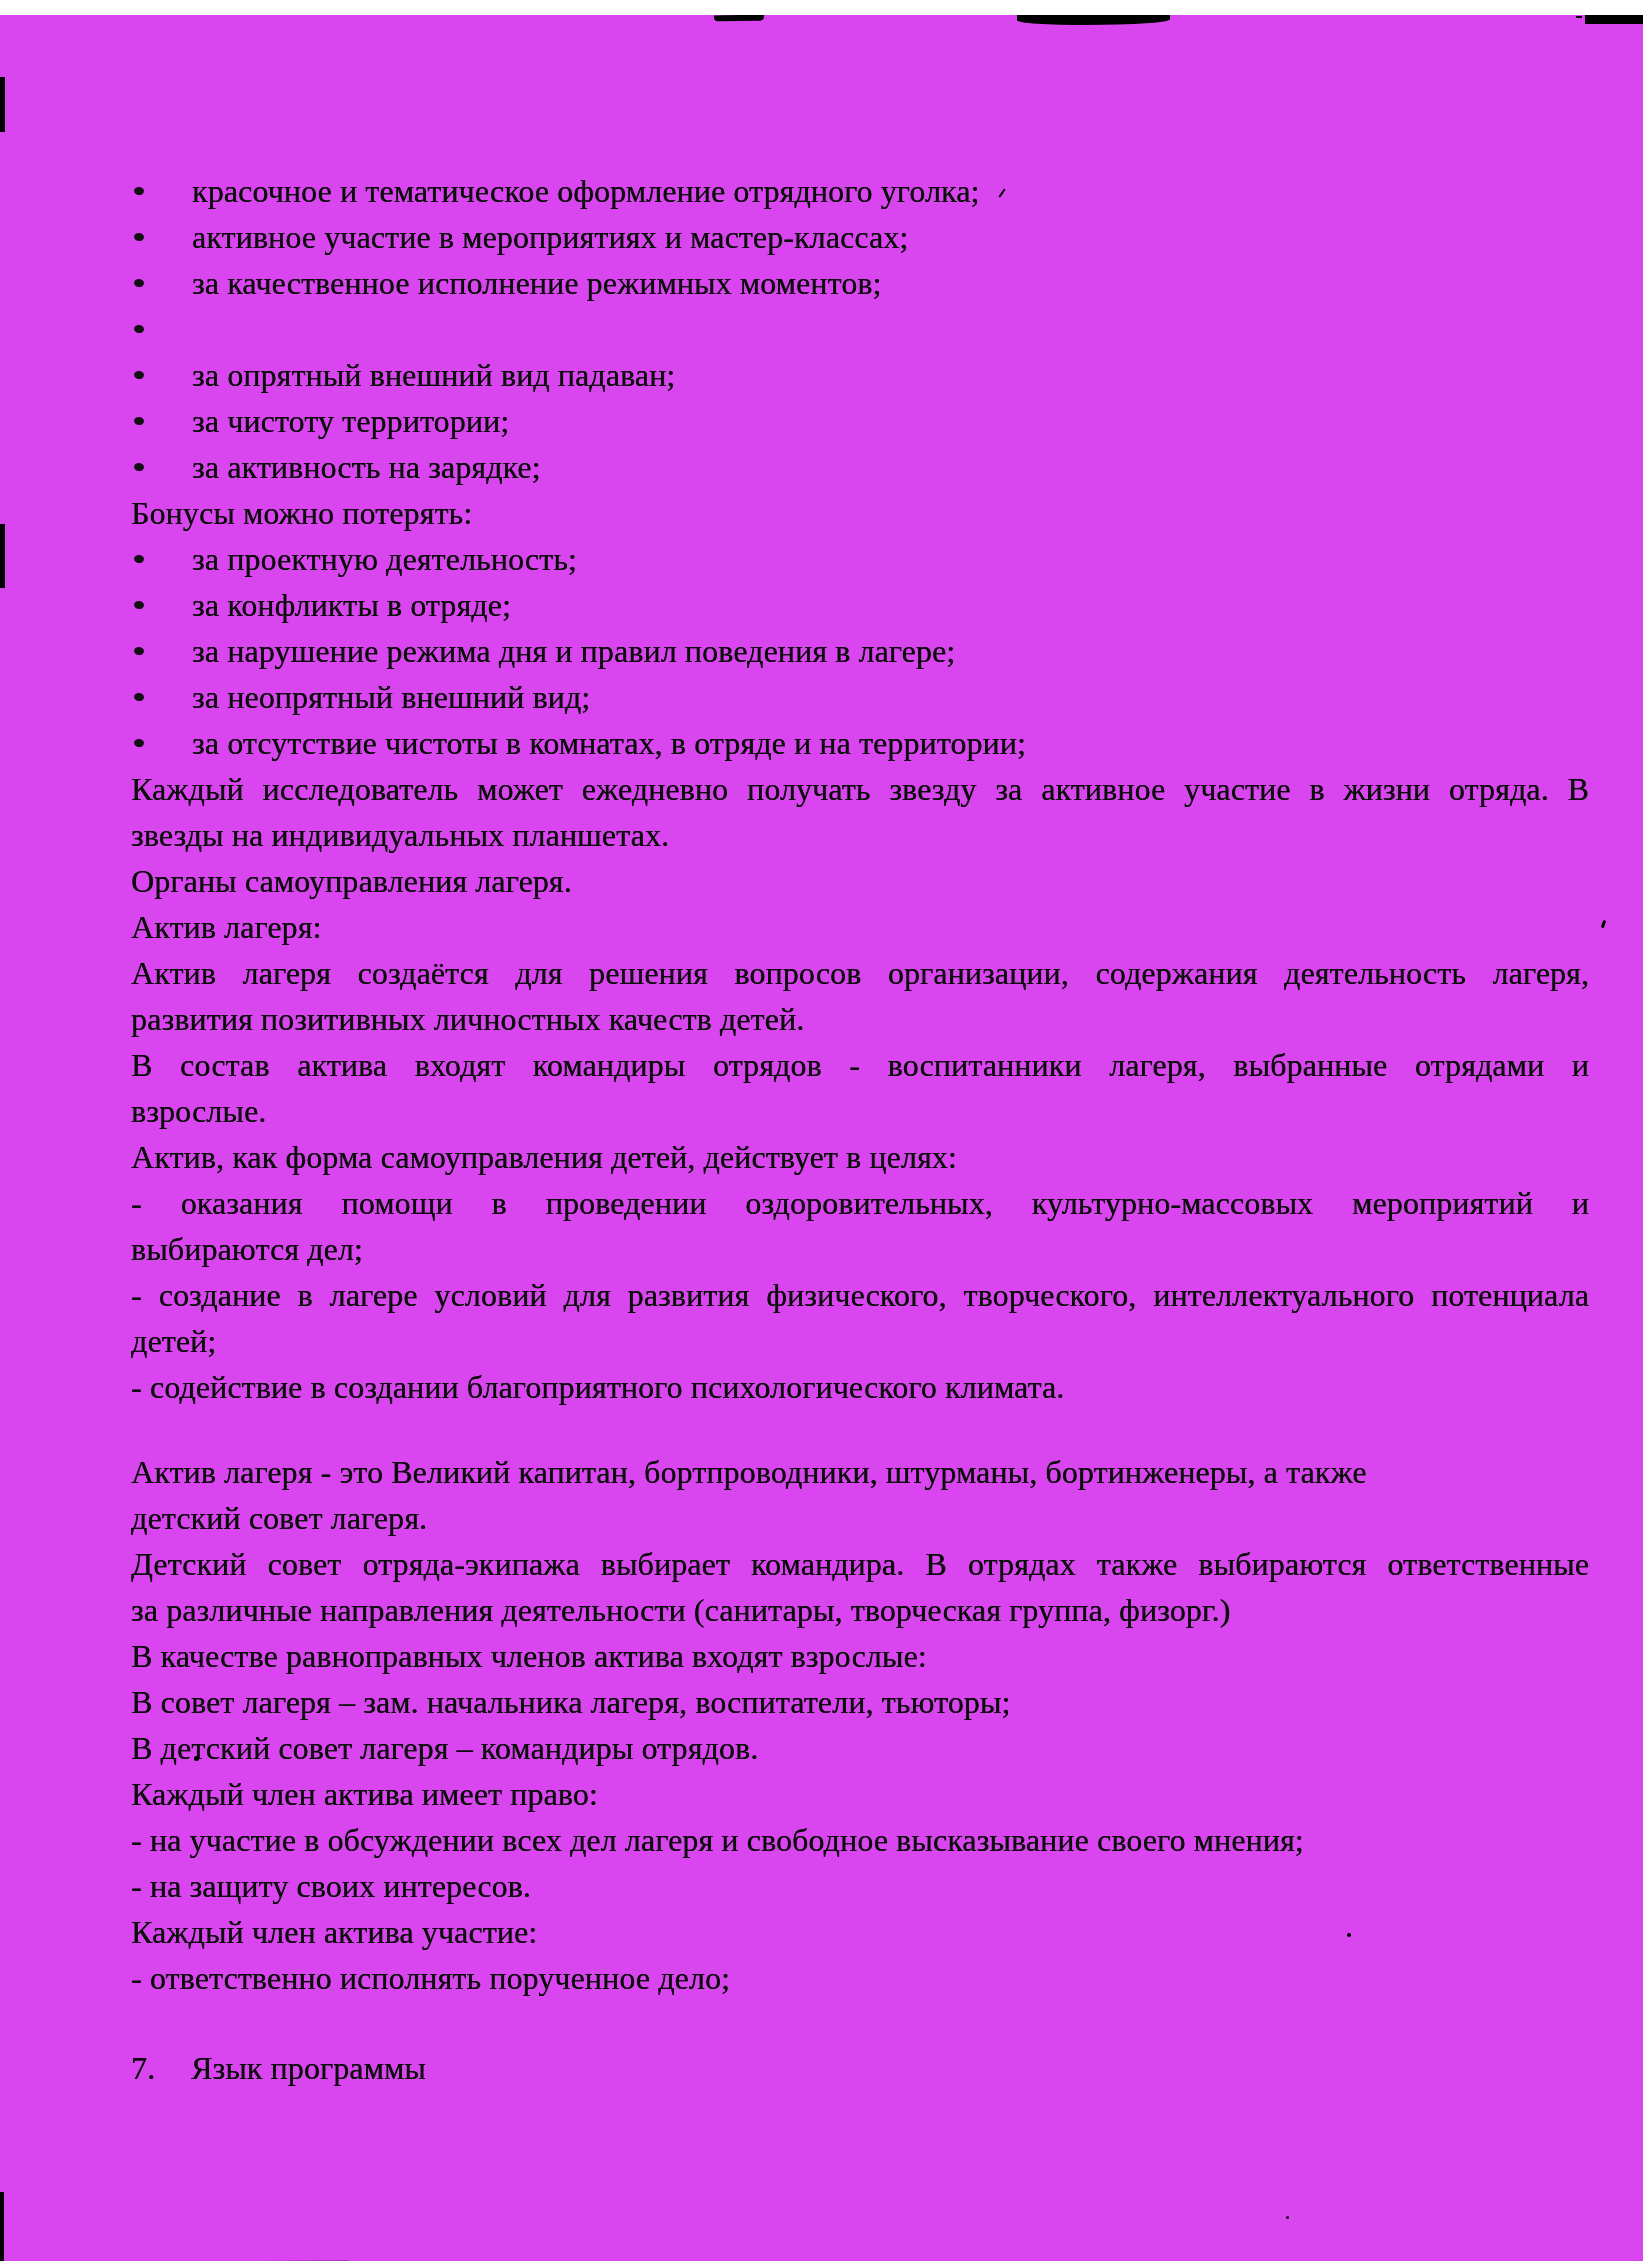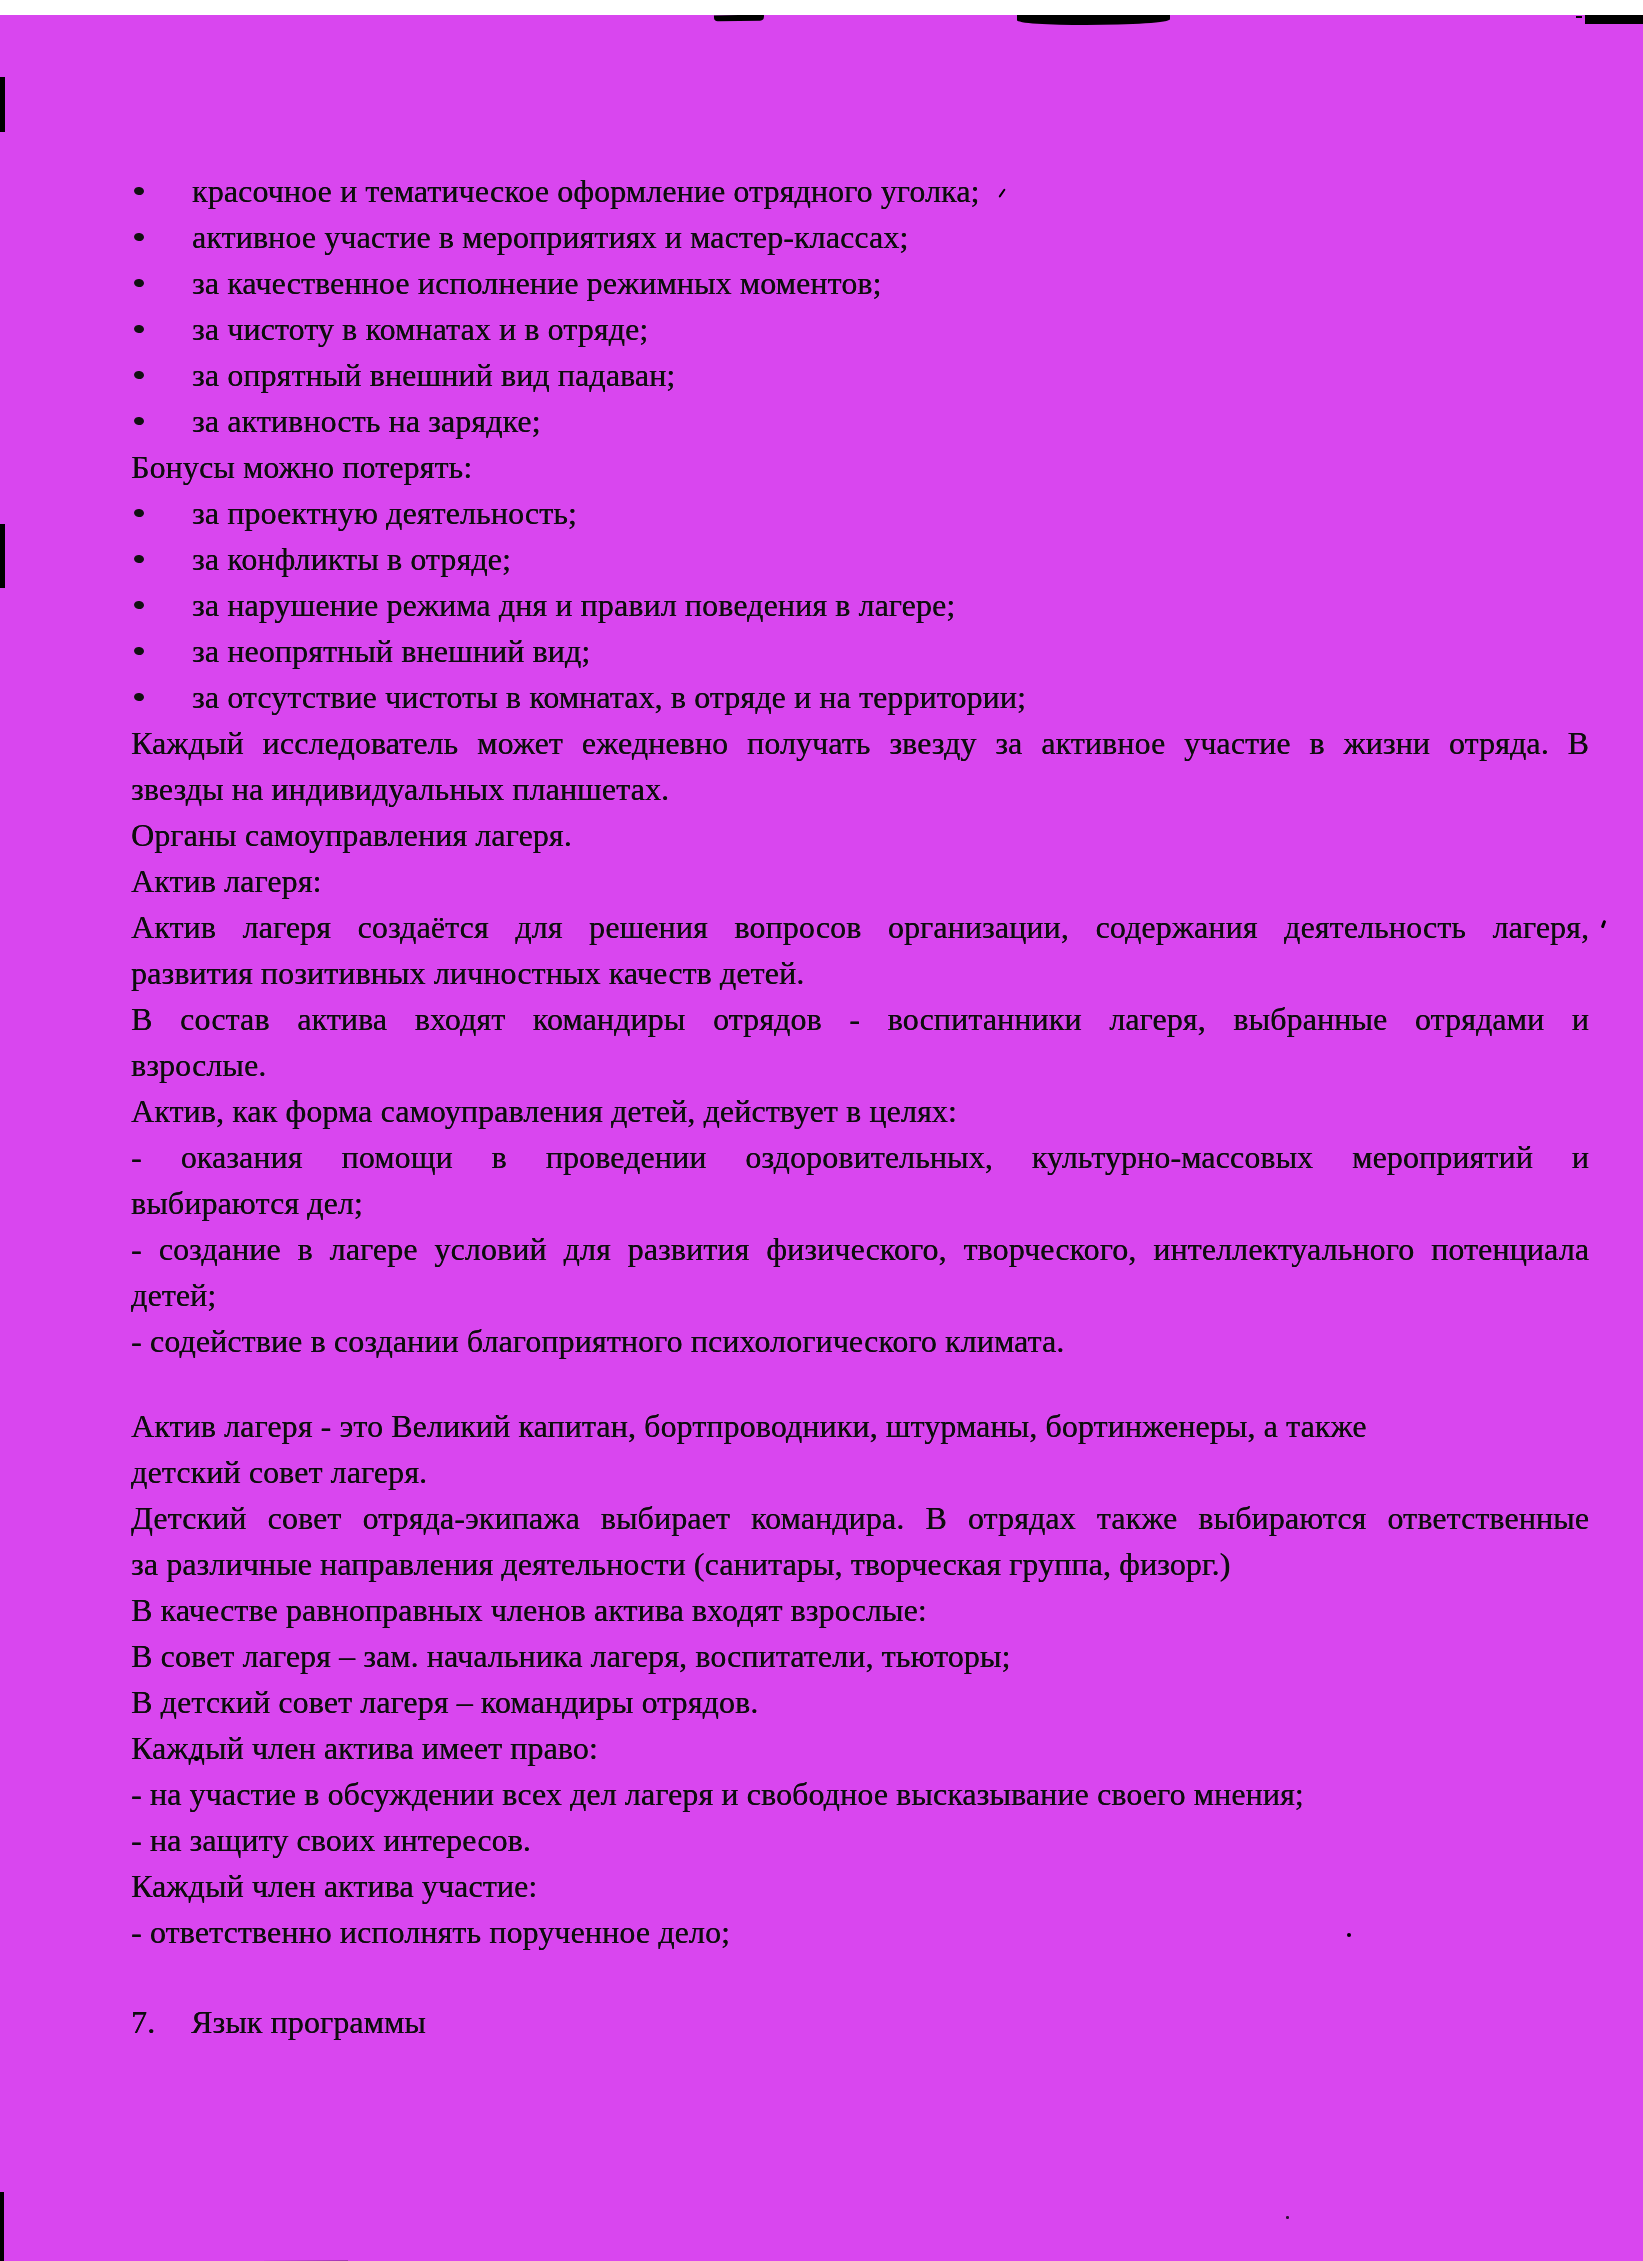--- a/index.html
+++ b/index.html
@@ -32,22 +32,23 @@
 </style>
 </head>
 <body>
 
 <div class="page">
 
   <div class="content" id="doc-flow">
       <div class="line bullet"><span class="marker">•</span><span>красочное и тематическое оформление отрядного уголка;</span></div>
       <div class="line bullet"><span class="marker">•</span><span>активное участие в мероприятиях и мастер-классах;</span></div>
       <div class="line bullet"><span class="marker">•</span><span>за качественное исполнение режимных моментов;</span></div>
-      <div class="line bullet"><span class="marker">•</span><span>за чистоту в комнатах и в отряде;</span></div>
+      <div class="line bullet"><span class="marker">•</span></div>
       <div class="line bullet"><span class="marker">•</span><span>за опрятный внешний вид падаван;</span></div>
+      <div class="line bullet"><span class="marker">•</span><span>за чистоту территории;</span></div>
       <div class="line bullet"><span class="marker">•</span><span>за активность на зарядке;</span></div>
       <div class="line">Бонусы можно потерять:</div>
       <div class="line bullet"><span class="marker">•</span><span>за проектную деятельность;</span></div>
       <div class="line bullet"><span class="marker">•</span><span>за конфликты в отряде;</span></div>
       <div class="line bullet"><span class="marker">•</span><span>за нарушение режима дня и правил поведения в лагере;</span></div>
       <div class="line bullet"><span class="marker">•</span><span>за неопрятный внешний вид;</span></div>
       <div class="line bullet"><span class="marker">•</span><span>за отсутствие чистоты в комнатах, в отряде и на территории;</span></div>
       <div class="line just">Каждый исследователь может ежедневно получать звезду за активное участие в жизни отряда. В</div>
       <div class="line">звезды на индивидуальных планшетах.</div>
       <div class="line">Органы самоуправления лагеря.</div>

